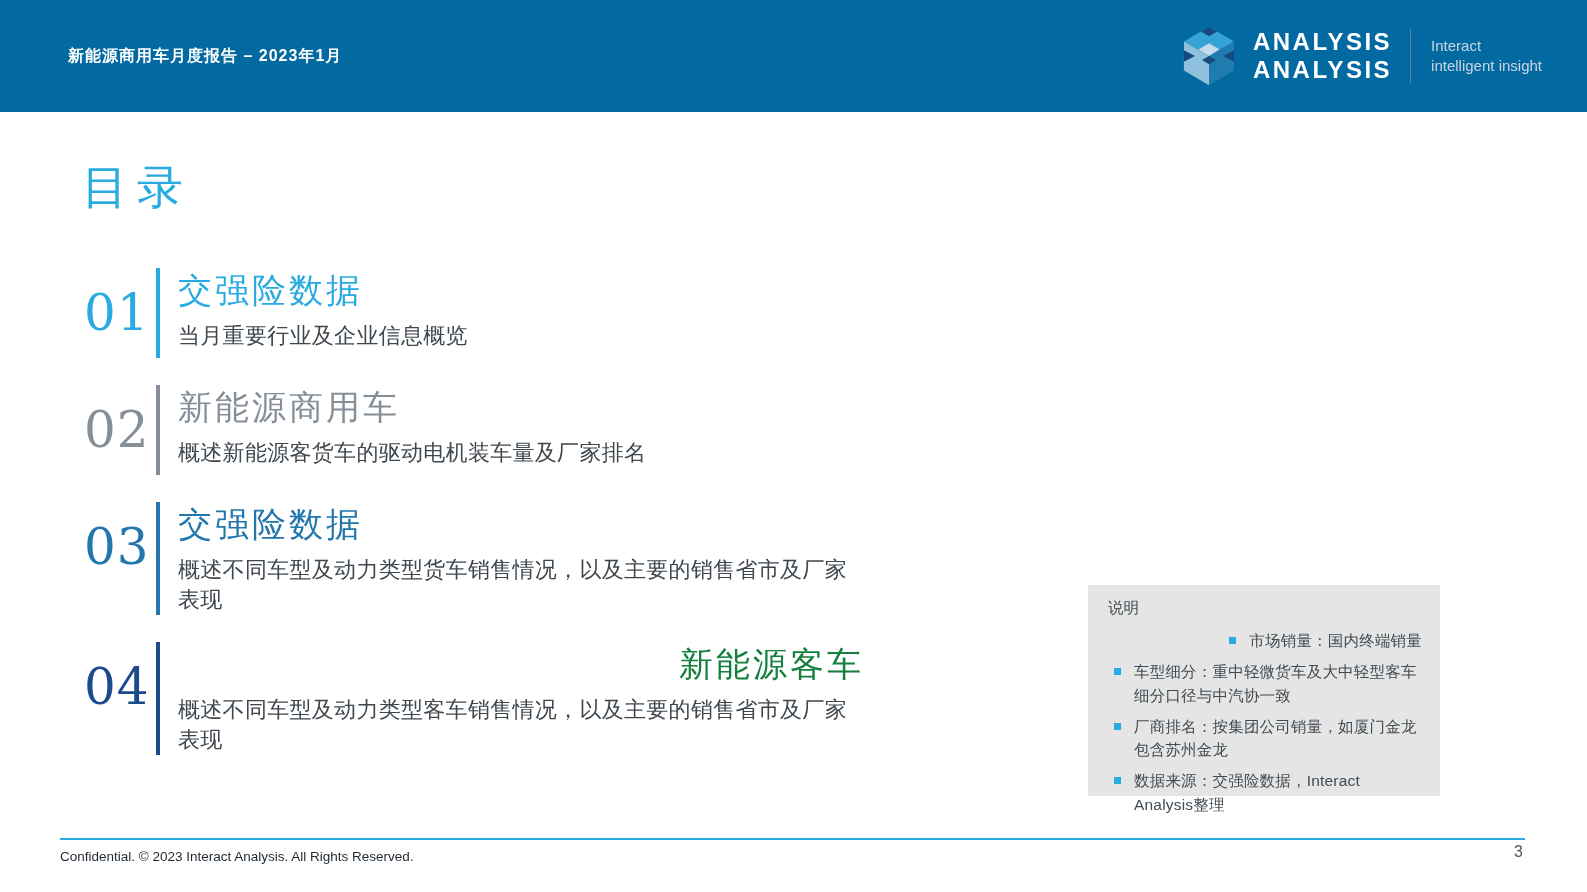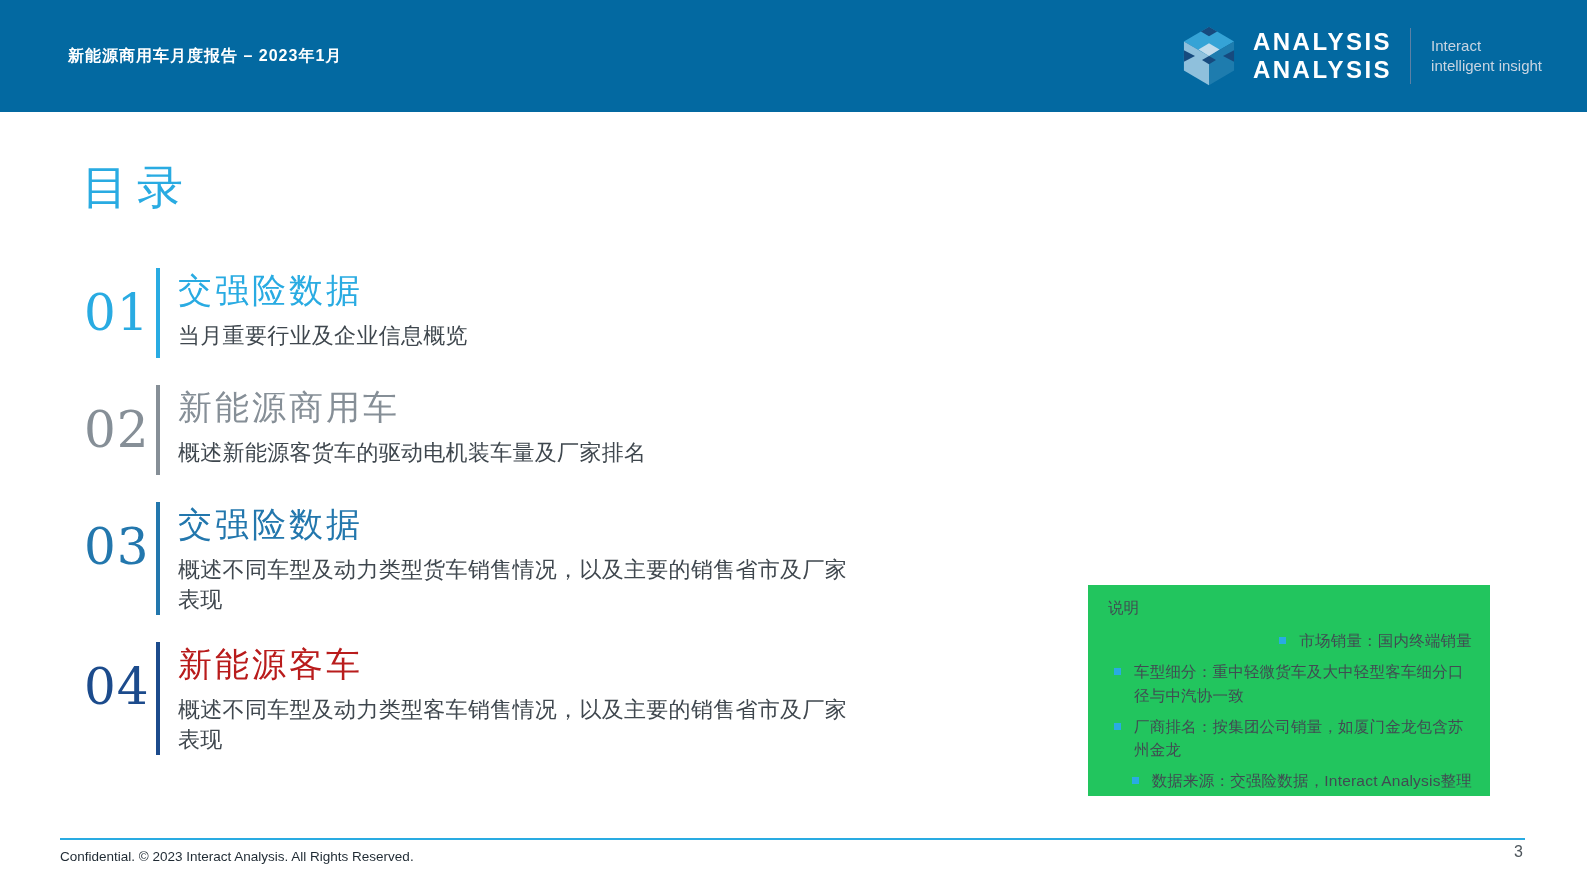--- a/index.html
+++ b/index.html
@@ -36,22 +36,22 @@
     line-height:90px;letter-spacing:1px;
   }
   .toc-bar{width:4px;flex:none;margin-left:4px;}
   .toc-text{margin-left:18px;padding-top:3px;}
   .toc-title{
     font-family:"DejaVu Serif", serif;font-size:34px;line-height:1.15;letter-spacing:3px;
   }
   .toc-sub{font-size:22px;color:#3f474e;margin-top:11px;letter-spacing:0.3px;}
   
   .notes-panel{
-    position:absolute;left:1088px;top:585px;width:402px;height:211px;
-    background:#22c55e;box-sizing:border-box;padding:13px 18px 0 20px;
+    position:absolute;left:1088px;top:585px;width:352px;height:211px;
+    background:#e5e5e5;box-sizing:border-box;padding:13px 18px 0 20px;
   }
   .notes-heading{font-size:15.5px;color:#414b52;margin-bottom:10px;}
   .note-item{display:flex;margin-top:8px;justify-content:flex-end;}
   .note-bullet{width:7px;height:7px;flex:none;margin:8px 13px 0 6px;}
   .note-text{font-size:15.5px;color:#414b52;line-height:1.5;letter-spacing:0.2px;}
   
   .footer-divider{position:absolute;left:60px;right:62px;top:838px;height:2px;}
   .footer-copyright{position:absolute;left:60px;top:849px;font-size:13.5px;color:#1f2a33;}
   .page-number{position:absolute;right:64px;top:843px;font-size:16px;color:#4d555b;}
 </style>
@@ -112,21 +112,21 @@
     <div class="toc-text">
       <div class="toc-title" style="color: rgb(35, 119, 173);">交强险数据</div>
       <div class="toc-sub">概述不同车型及动力类型货车销售情况，以及主要的销售省市及厂家表现</div>
     </div>
   </div>
 
   <div class="toc-item">
     <div class="toc-num" style="color: rgb(28, 75, 140);">04</div>
     <div class="toc-bar" style="background: rgb(28, 75, 140);"></div>
     <div class="toc-text">
-      <div class="toc-title" style="color: #b91c1c;">新能源客车</div>
+      <div class="toc-title" style="color: #15803d; text-align: right;">新能源客车</div>
       <div class="toc-sub">概述不同车型及动力类型客车销售情况，以及主要的销售省市及厂家表现</div>
     </div>
   </div>
 
 </div>
 
 <div class="notes-panel">
   <div class="notes-heading">说明</div>
 
   <div class="note-item">

